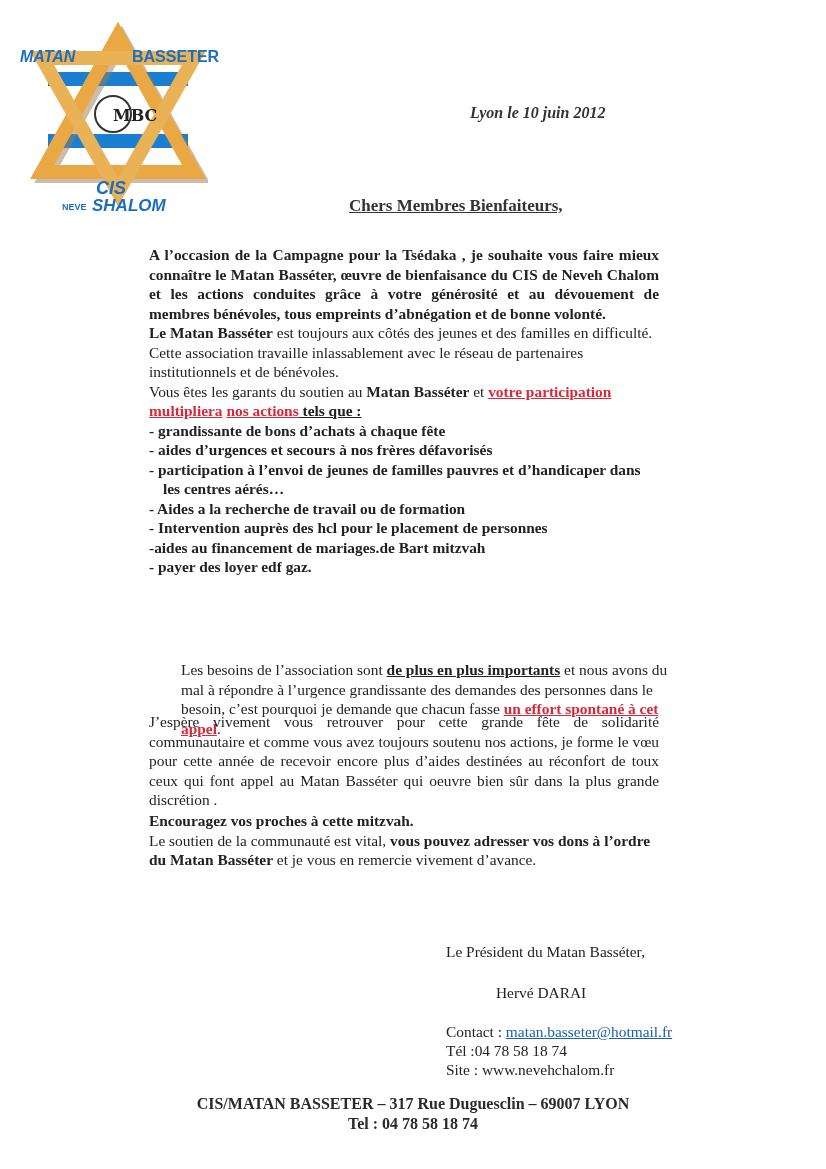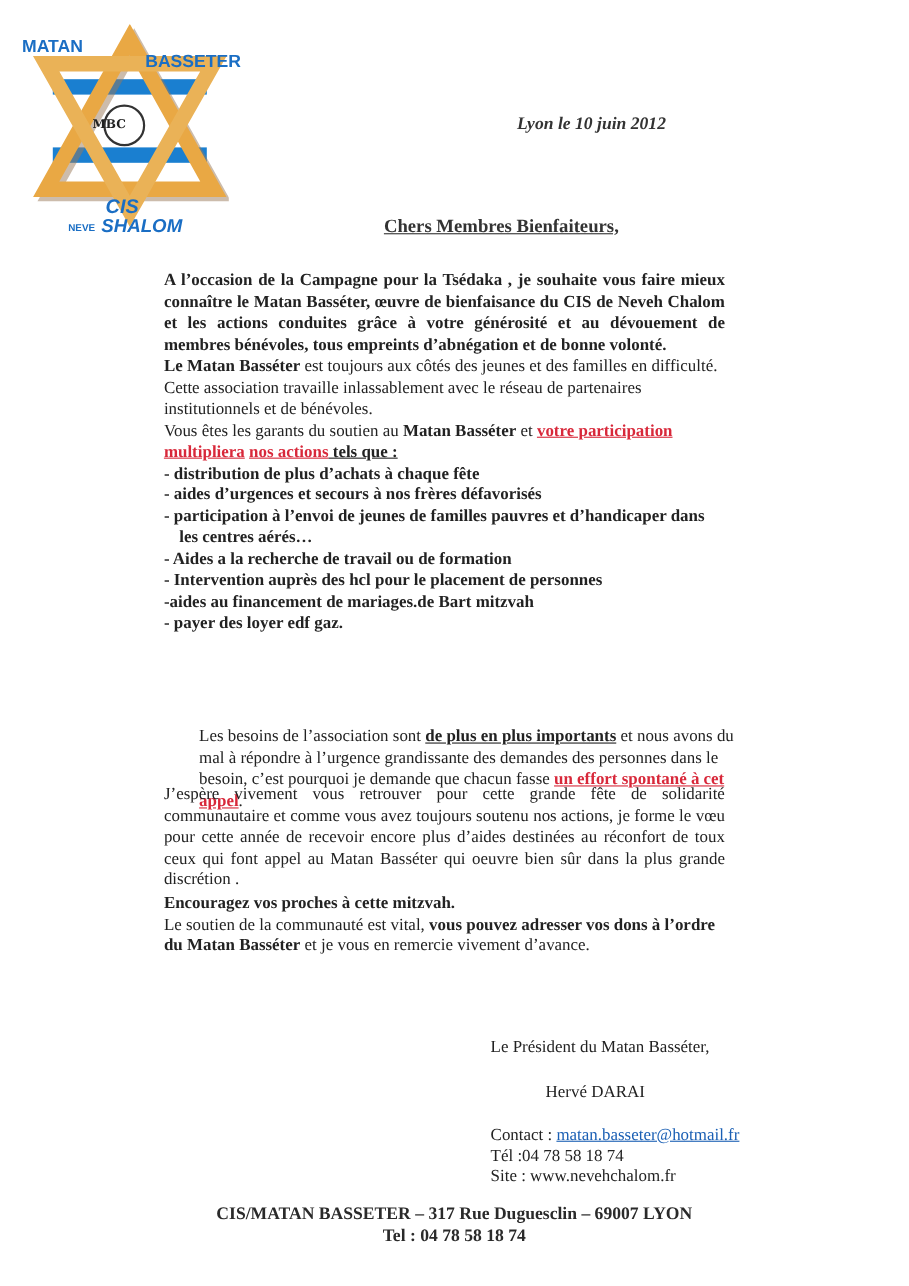--- a/index.html
+++ b/index.html
@@ -32,40 +32,40 @@
     <rect x="30" y="112" width="140" height="14" fill="#1a7fd0"></rect>
 
     <polygon points="100,14 176,150 24,150" fill="none" stroke="#9a7a5a" stroke-width="14" stroke-linejoin="miter" transform="translate(4,4)" opacity="0.5"></polygon>
 
     <polygon points="100,14 176,150 24,150" fill="none" stroke="#e9a844" stroke-width="14" stroke-linejoin="miter"></polygon>
 
     <polygon points="100,186 176,52 24,52" fill="none" stroke="#eab257" stroke-width="14" stroke-linejoin="miter" transform="translate(0,-16)"></polygon>
 
     <circle cx="95" cy="92" r="18" fill="#fff" stroke="#333" stroke-width="2"></circle>
   </svg>
-  <span class="logo-text" style="left:2px;top:12px;font-size:16px;">MATAN</span>
+  <span class="logo-text" style="left:2px;top:26px;font-size:16px;font-style:italic;">MATAN</span>
   <span class="logo-text" style="left:114px;top:26px;font-size:16px;">BASSETER</span>
-  <span class="logo-text" style="left:66px;top:84px;font-size:11px;color:#222;font-family:'DejaVu Serif',serif;">MBC</span>
+  <span class="logo-text" style="left:95px;top:84px;font-size:16px;color:#222;font-family:'DejaVu Serif',serif;">MBC</span>
   <span class="logo-text" style="left:78px;top:156px;font-size:18px;font-style:italic;">CIS</span>
   <span class="logo-text" style="left:44px;top:180px;font-size:9px;">NEVE</span>
   <span class="logo-text" style="left:74px;top:174px;font-size:17px;font-style:italic;">SHALOM</span>
 </div>
 
 <div class="abs date">Lyon le 10 juin 2012</div>
 <div class="abs salutation">Chers Membres Bienfaiteurs,</div>
 
 <div class="abs body-block" style="top:245px;">
   <p class="b just">A l’occasion de la Campagne pour la Tsédaka , je souhaite vous faire mieux connaître le Matan Basséter, œuvre de bienfaisance du CIS de Neveh Chalom et les actions conduites grâce à votre générosité et au dévouement de membres bénévoles, tous empreints d’abnégation et de bonne volonté.</p>
   <p><span class="b">Le Matan Basséter</span><span> est toujours aux côtés des jeunes et des familles en difficulté.</span></p>
   <p>Cette association travaille inlassablement avec le réseau de partenaires institutionnels et de bénévoles.</p>
   <p>
     <span>Vous êtes les garants du soutien au </span><span class="b">Matan Basséter</span><span> et </span><span class="red-u">votre participation multipliera</span><span> </span><span class="red-u">nos actions</span><span class="dark-u">  tels que :</span>
   </p>
   <div class="b">
-    <p>- distribution de plus d’achats à chaque fête</p>
+    <p>- grandissante de bons d’achats à chaque fête</p>
     <p>- aides d’urgences et secours à nos frères défavorisés</p>
     <p>- participation à l’envoi de jeunes de familles pauvres et d’handicaper dans</p>
     <p class="item-indent">les centres aérés…</p>
     <p>-  Aides a la recherche de travail ou de formation</p>
     <p>- Intervention auprès des hcl pour le placement de personnes</p>
     <p>-aides au financement de mariages.de Bart  mitzvah</p>
     <p>- payer des loyer edf gaz.</p>
   </div>
 </div>
 

